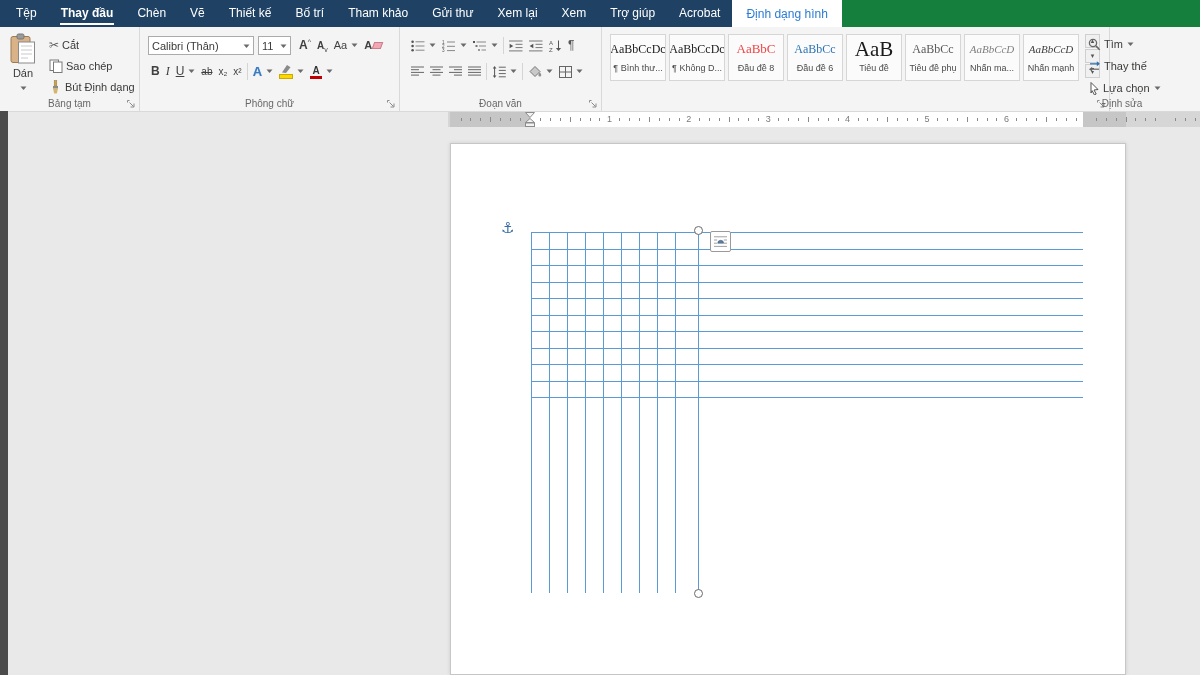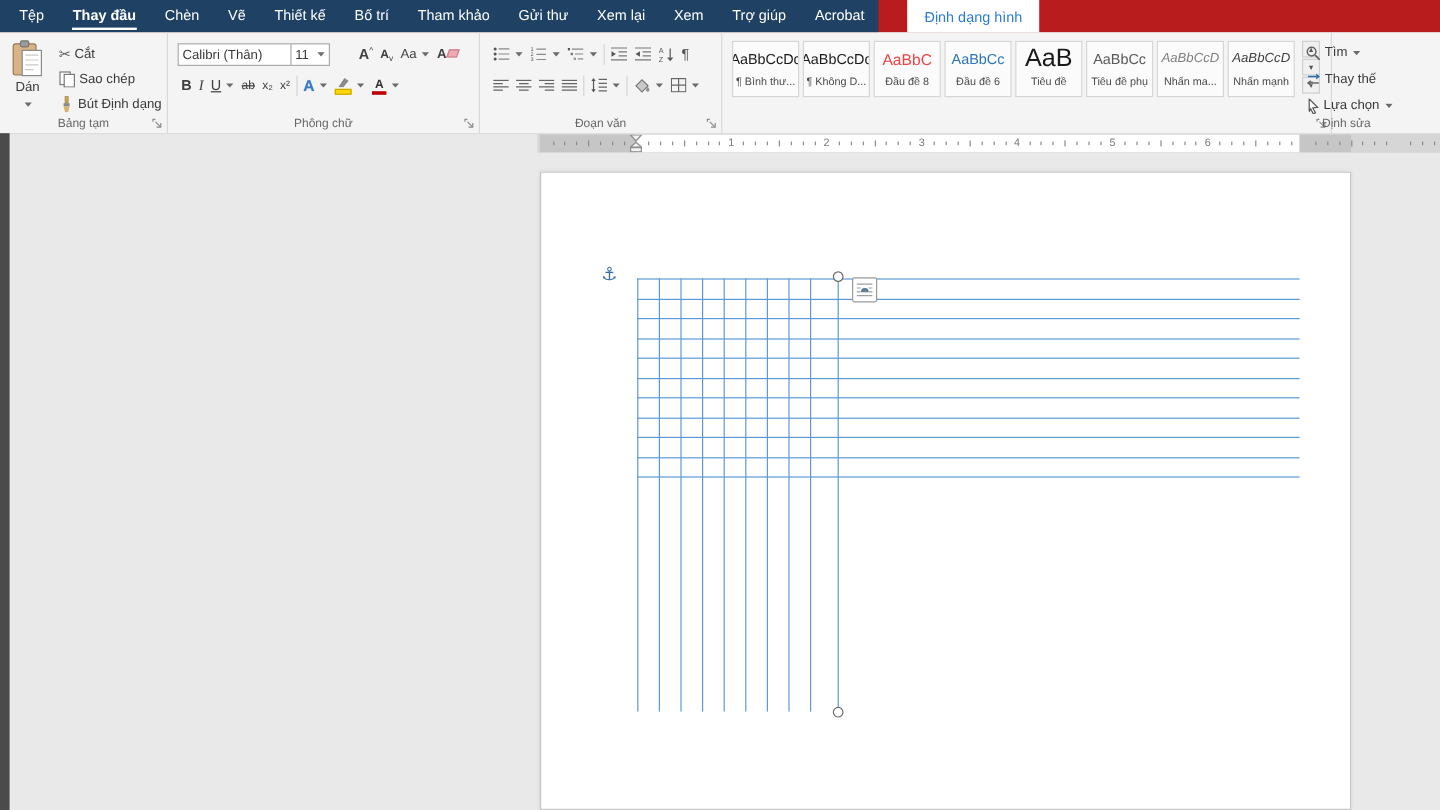--- a/index.html
+++ b/index.html
@@ -1,20 +1,20 @@
 <!DOCTYPE html>
 <html><head>
 <meta charset="utf-8">
 <style>
   html,body{margin:0;padding:0;background:#bfbfbf;}
   .window{position:relative;width:1200px;height:675px;background:#e9e9e9;overflow:hidden;
           font-family:"Liberation Sans",sans-serif;-webkit-font-smoothing:antialiased;}
 
   
-  .topbar{position:absolute;top:0;left:0;width:100%;height:27px;background:#b91c1c;display:flex;gap:24px;}
+  .topbar{position:absolute;top:0;left:0;width:100%;height:27px;background:#15803d;display:flex;}
   .tabstrip{display:flex;align-items:stretch;background:#1e4164;padding-left:4px;}
   .tab{display:flex;align-items:center;padding:0 11px;color:#ffffff;font-size:12px;cursor:pointer;white-space:nowrap;}
   .tab .t{padding:4px 1px 3px;border-bottom:2px solid transparent;}
   .tab.active .t{border-bottom:2px solid #ffffff;font-weight:bold;}
   .ctxtab{display:flex;align-items:center;padding:0 14px;color:#2b7cd3;font-size:12px;background:#ffffff;cursor:pointer;white-space:nowrap;}
 
   
   .ribbon{position:absolute;top:27px;left:0;width:100%;height:84px;background:#f4f4f4;border-bottom:1px solid #d9d9d9;font-size:11px;color:#3b3a39;}
   .grp{position:absolute;top:0;height:84px;border-right:1px solid #d9d9d9;box-sizing:border-box;}
   .grp-label{position:absolute;bottom:2px;left:0;right:0;text-align:center;font-size:10px;color:#686868;}
@@ -30,34 +30,34 @@
   
   .grp-clipboard{left:0;width:140px;}
   .paste-btn{position:absolute;left:5px;top:6px;width:36px;height:66px;display:flex;flex-direction:column;align-items:center;justify-content:flex-start;gap:2px;cursor:pointer;border-radius:2px;}
   .paste-btn .plbl{font-size:11px;}
   .clip-col{position:absolute;left:46px;top:8px;display:flex;flex-direction:column;gap:1px;}
 
   
   .grp-font{left:140px;width:260px;}
   .combo{position:absolute;top:9px;height:19px;background:#fff;border:1px solid #ababab;display:flex;align-items:center;justify-content:space-between;padding:0 3px;font-size:11px;box-sizing:border-box;cursor:pointer;}
   .fname{left:8px;width:106px;}
-  .fsize{left:102px;width:33px;text-align:center;}
+  .fsize{left:118px;width:33px;text-align:center;}
   .fn-row1{position:absolute;left:156px;top:8px;display:flex;align-items:center;}
   .fn-row2{position:absolute;left:8px;top:34px;display:flex;align-items:center;}
 
   
   .grp-paragraph{left:400px;width:202px;}
   .pg-row1{position:absolute;left:8px;top:8px;display:flex;align-items:center;}
   .pg-row2{position:absolute;left:8px;top:34px;display:flex;align-items:center;}
 
   
   .grp-styles{left:602px;width:508px;}
   .scards{position:absolute;left:8px;top:7px;display:flex;gap:3px;}
   .scard{width:56px;height:47px;background:#fbfbfb;border:1px solid #d6d6d6;box-sizing:border-box;text-align:center;cursor:pointer;overflow:hidden;}
-  .ssample{height:28px;display:flex;align-items:center;justify-content:center;font-size:12px;color:#1a1a1a;white-space:nowrap;}
+  .ssample{height:28px;display:flex;align-items:center;justify-content:center;font-size:12px;color:#1a1a1a;white-space:nowrap;font-family:Liberation Serif, serif;}
   .sname{font-size:9px;color:#4a4a4a;white-space:nowrap;}
   .scard.s2 .ssample{color:#ef4444;font-size:13px;}
   .scard.s3 .ssample{color:#2e74b5;font-size:12px;}
   .scard.s4 .ssample{font-size:21px;}
   .scard.s5 .ssample{color:#595959;}
   .scard.s6 .ssample{font-style:italic;color:#7f7f7f;font-size:11px;}
   .scard.s7 .ssample{font-style:italic;color:#404040;font-size:11px;}
   .sscroll{position:absolute;left:483px;top:7px;width:15px;display:flex;flex-direction:column;gap:1px;}
   .sscroll .sb{width:15px;height:14px;background:#f0f0f0;border:1px solid #cfcfcf;box-sizing:border-box;display:flex;align-items:center;justify-content:center;font-size:7px;color:#555;cursor:pointer;}
   .more-ic{border-top:1px solid #555;padding-top:1px;font-size:6px;line-height:5px;}

